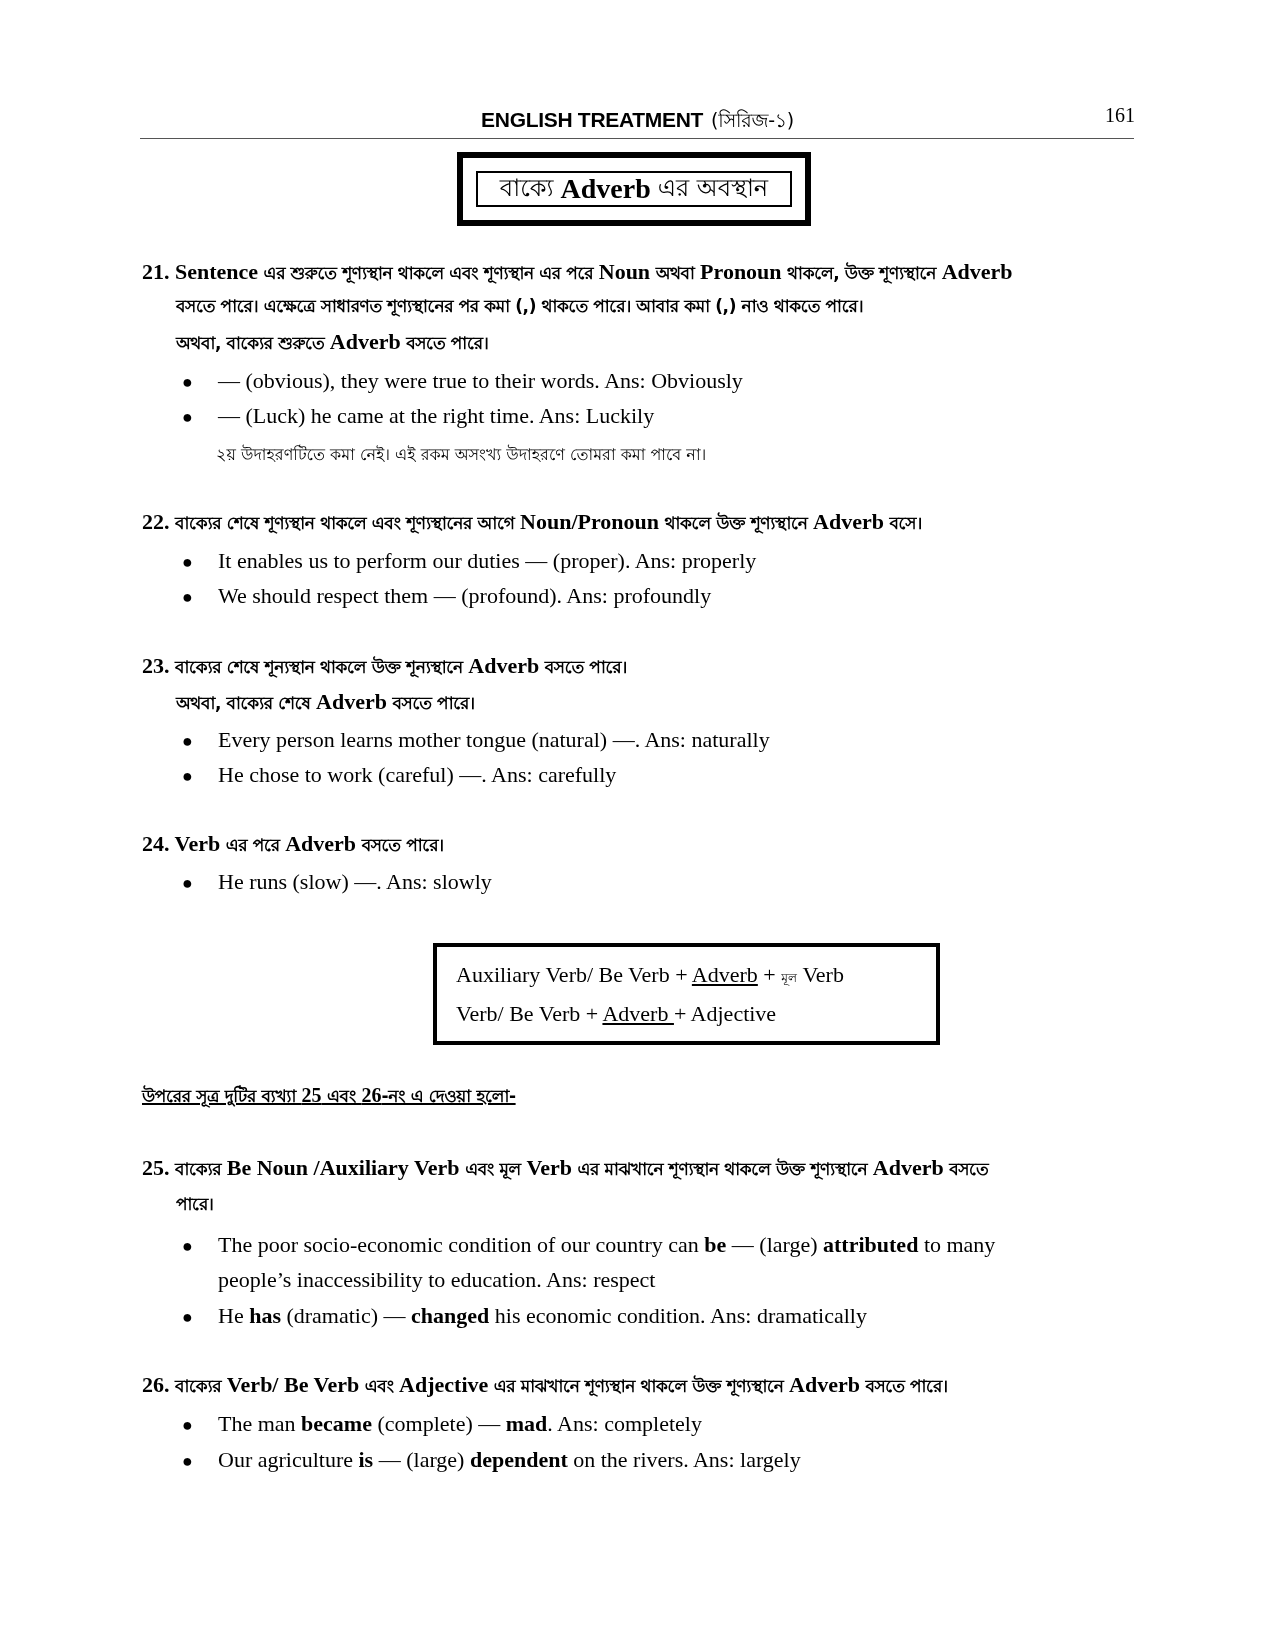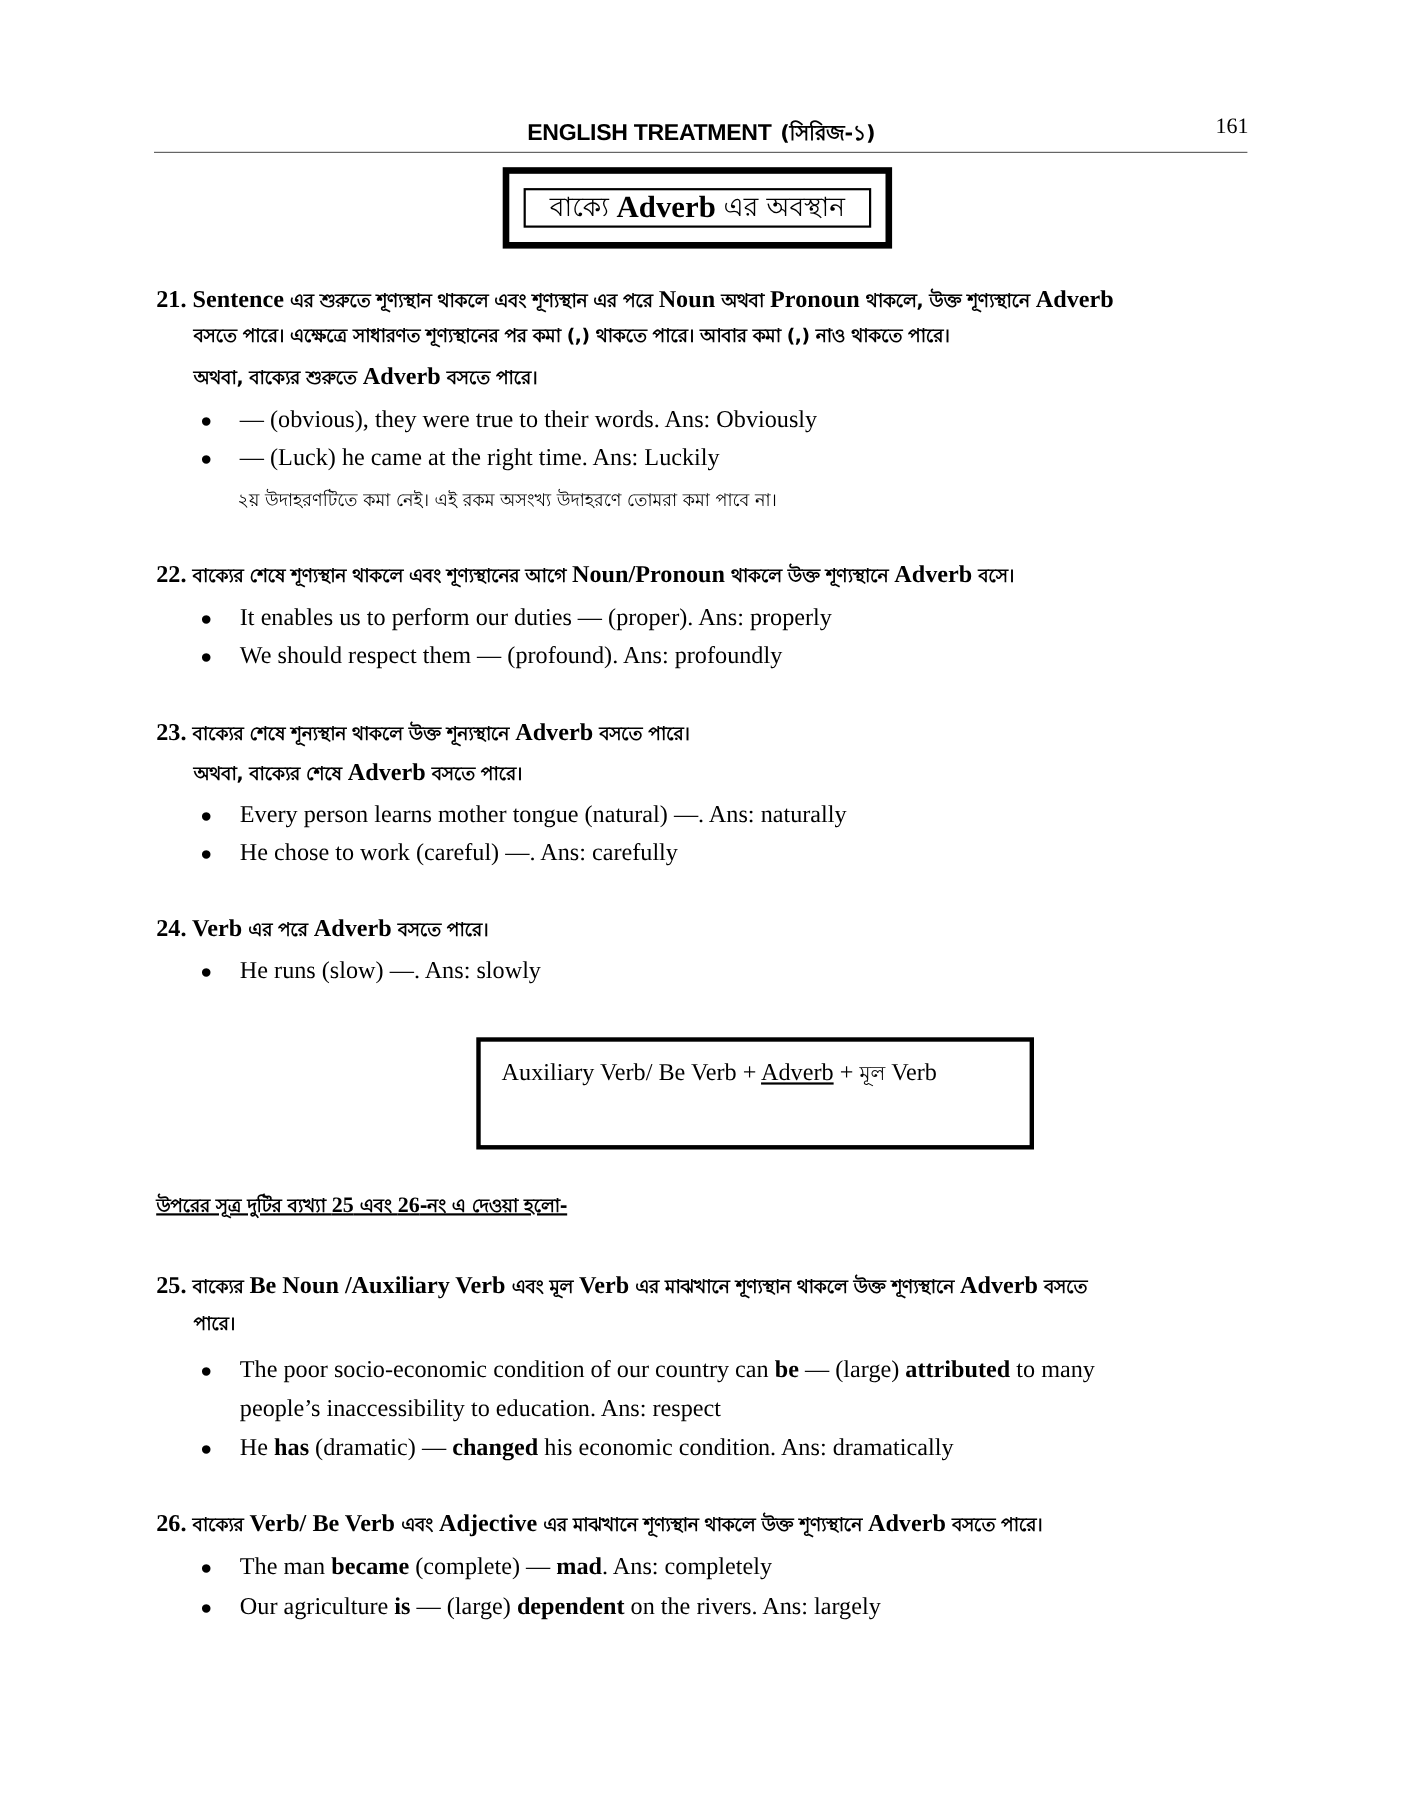--- a/index.html
+++ b/index.html
@@ -6,21 +6,21 @@
   body {
     width: 1275px; height: 1650px; position: relative; overflow: hidden;
     font-family: "Liberation Serif", "DejaVu Serif", serif; color: #000;
   }
   .abs { position: absolute; }
   .header-title {
     left: 0; width: 1275px; top: 106px; text-align: center;
     font-family: "Liberation Sans", "DejaVu Sans", sans-serif;
     font-size: 21px; font-weight: bold; letter-spacing: -0.3px;
   }
-  .header-title .bn { font-weight: bold; font-family: "DejaVu Sans", sans-serif; font-size: 19px; margin-left: 8px; }
+  .header-title .bn { font-weight: normal; font-family: "DejaVu Sans", sans-serif; font-size: 19px; margin-left: 8px; }
   .page-num { right: 140px; top: 104px; font-size: 20px; }
   .header-rule { left: 140px; width: 994px; top: 138px; height: 0; border-top: 1.5px solid #555; }
 
   .title-box {
     left: 457px; top: 152px; width: 354px; height: 74px; box-sizing: border-box;
     border: 6px solid #000; padding: 13px;
   }
   .title-box .inner {
     width: 100%; height: 100%; box-sizing: border-box; border: 2px solid #000;
     display: flex; align-items: center; justify-content: center;
@@ -43,21 +43,21 @@
   }
   .bullet .dot { display: inline-block; width: 36px; font-size: 18px; }
   .bullet-cont { left: 218px; font-size: 22px; white-space: nowrap; line-height: 32px; }
   .note { left: 216px; font-family: "DejaVu Sans", sans-serif; font-size: 16px; white-space: nowrap; }
 
   .formula-box {
     left: 433px; top: 943px; width: 507px; height: 102px; box-sizing: border-box;
     border: 4px solid #000; padding: 10px 0 0 19px; font-size: 22px; line-height: 35px;
   }
   .formula-box u { text-decoration: underline; }
-  .formula-box .bn { font-family: Liberation Sans, sans-serif; font-size: 18px; }
+  .formula-box .bn { font-family: Liberation Sans, sans-serif; font-size: 12px; }
 
   .caption {
     left: 142px; top: 1083px; font-size: 20px; white-space: nowrap;
     text-decoration: underline; font-weight: bold;
   }
   .caption .bn { font-family: "DejaVu Sans", sans-serif; font-size: 17px; letter-spacing: -0.4px; }
 </style>
 </head>
 <body>
 
@@ -95,20 +95,21 @@
 <div class="abs bullet" style="top:724px;"><span class="dot">●</span><span>Every person learns mother tongue (natural) —.  Ans: naturally</span></div>
 <div class="abs bullet" style="top:759px;"><span class="dot">●</span><span>He chose to work (careful) —.  Ans: carefully</span></div>
 
 <div class="abs rule-line" style="top:828px;">
   <span class="num">24.</span><span><b> Verb</b><span class="bn"> এর পরে </span><b>Adverb</b><span class="bn"> বসতে পারে।</span></span>
 </div>
 <div class="abs bullet" style="top:866px;"><span class="dot">●</span><span>He runs (slow) —. Ans: slowly</span></div>
 
 <div class="abs formula-box">
   <div><span>Auxiliary Verb/ Be Verb + </span><u>Adverb</u><span> + </span><span class="bn">মূল</span><span> Verb</span></div>
+  <div><span>Verb/ Be Verb + </span><u>Adverb </u><span>+ Adjective</span></div>
 </div>
 
 <div class="abs caption">
   <span class="bn">উপরের সূত্র দুটির ব্যখ্যা </span><span>25</span><span class="bn"> এবং </span><span>26</span><span class="bn">-নং এ দেওয়া হলো-</span>
 </div>
 
 <div class="abs rule-line" style="top:1152px;">
   <span class="num">25.</span><span><span class="bn"> বাক্যের </span><b>Be Noun /Auxiliary Verb</b><span class="bn"> এবং মূল </span><b>Verb</b><span class="bn"> এর মাঝখানে শূণ্যস্থান থাকলে উক্ত শূণ্যস্থানে </span><b>Adverb</b><span class="bn"> বসতে</span></span>
 </div>
 <div class="abs cont" style="top:1188px;"><span class="bn">পারে।</span></div>

